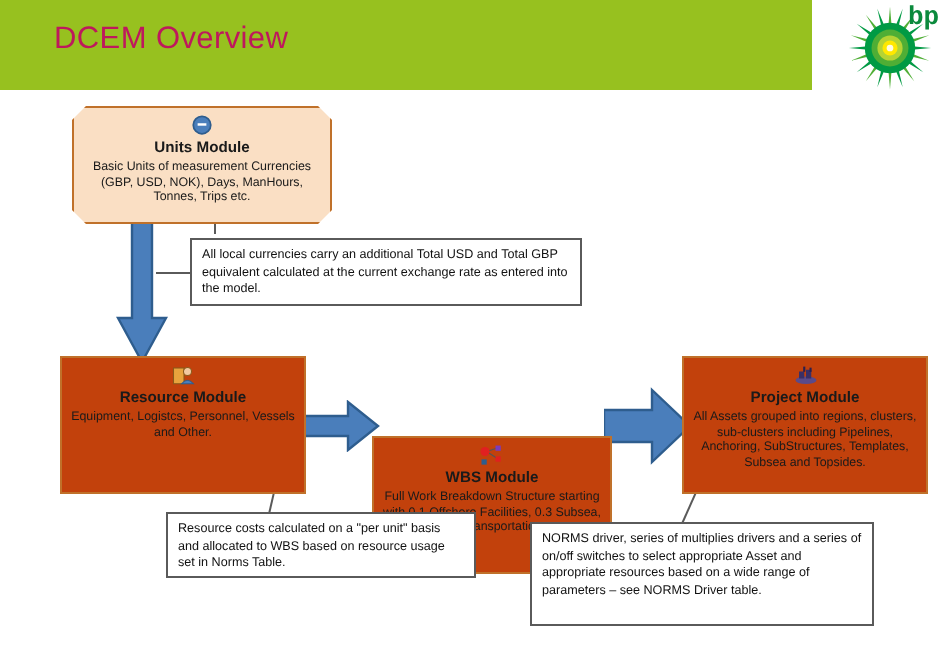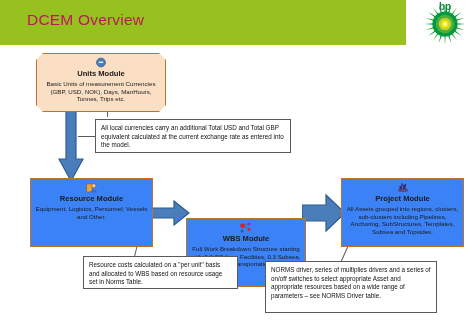--- a/index.html
+++ b/index.html
@@ -17,30 +17,30 @@
   }
   #header-title{
     position:absolute;left:27px;top:11px;
     font-size:15.5px;color:#be185d;letter-spacing:.2px;
     white-space:nowrap;
   }
   #bp-logo{
     position:absolute;left:424px;top:3px;width:42px;height:42px;
   }
   #bp-wordmark{
-    position:absolute;left:439px;top:1px;
-    font-size:10px;color:#0b8a3d;font-weight:bold;
+    position:absolute;left:454px;top:1px;
+    font-size:13px;color:#0b8a3d;font-weight:bold;font-family:Liberation Mono, monospace;
   }
   
   #canvas{position:absolute;left:0;top:45px;width:474px;height:283px;}
 
   
   .module{
     position:absolute;
-    background:#3b82f6;
+    background:#c2410c;
     border:1px solid #c0712a;
     box-sizing:border-box;
     text-align:center;
     padding-top:3px;
   }
   .module.clipped{
     -webkit-clip-path:polygon(7px 0,calc(100% - 7px) 0,100% 7px,100% calc(100% - 7px),calc(100% - 7px) 100%,7px 100%,0 calc(100% - 7px),0 7px);
     clip-path:polygon(7px 0,calc(100% - 7px) 0,100% 7px,100% calc(100% - 7px),calc(100% - 7px) 100%,7px 100%,0 calc(100% - 7px),0 7px);
     border:none;
     background:

